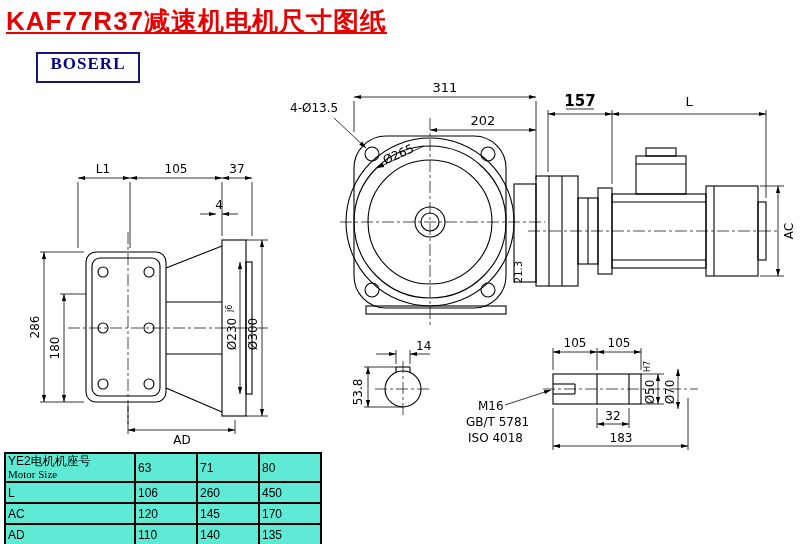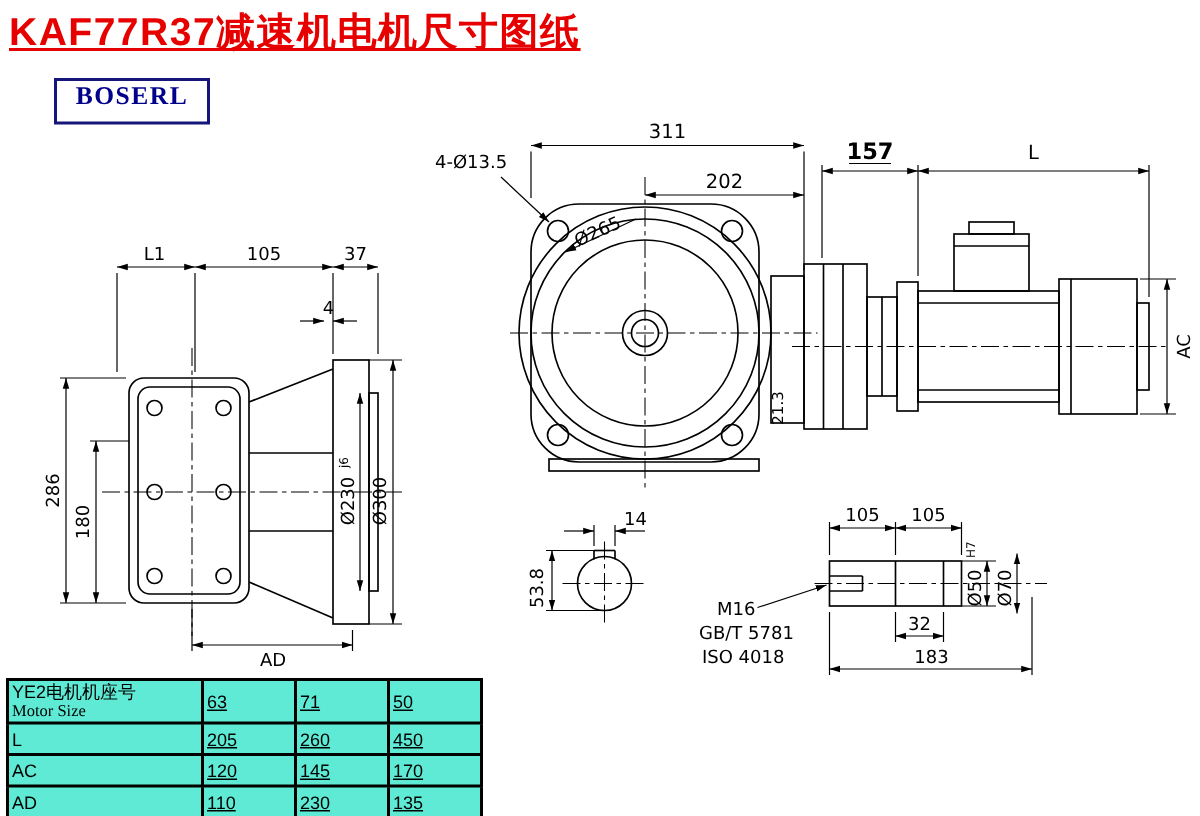--- a/index.html
+++ b/index.html
@@ -16,21 +16,21 @@
   .s  *{stroke:#000;fill:none;stroke-width:1.1;}
   .thin *{stroke:#000;fill:none;stroke-width:0.8;}
   .cl *{stroke:#000;fill:none;stroke-width:0.7;stroke-dasharray:12 3 3 3;}
   .t12{font-size:12px;} .t13{font-size:13px;} .t10{font-size:10px;}
   .t8{font-size:8px;}  .t15b{font-size:15px;font-weight:bold;}
   text{stroke:none;}
   .spec-table{position:absolute;left:4px;top:452px;border-collapse:collapse;}
   .spec-table td{border:2px solid #000000;text-align:left;font-size:12px;padding:0 2px;
                  height:19px;background:#5eead4;}
   .spec-table td.hd{width:124px;}
-  .spec-table td.vc{width:56px;text-decoration:underline;}
+  .spec-table td.vc{width:56px;}
   .hd-cn{font-size:12px;line-height:14px;}
   .hd-en{font-size:11px;line-height:13px;font-family:Liberation Serif, serif;}
 </style>
 </head>
 <body>
 
 <div class="page-title">KAF77R37减速机电机尺寸图纸</div>
 <div class="brand-box">
   <span>BOSERL</span>
 </div>
@@ -238,34 +238,34 @@
 
 <table class="spec-table">
   <tbody>
       <tr>
     <td class="hd">
       <div class="hd-cn">YE2电机机座号</div>
       <div class="hd-en">Motor Size</div>
     </td>
     <td class="vc">63</td>
     <td class="vc">71</td>
-    <td class="vc">50</td>
+    <td class="vc">80</td>
   </tr>
   <tr>
     <td class="hd">L</td>
-    <td class="vc">205</td>
+    <td class="vc">106</td>
     <td class="vc">260</td>
     <td class="vc">450</td>
   </tr>
   <tr>
     <td class="hd">AC</td>
     <td class="vc">120</td>
     <td class="vc">145</td>
     <td class="vc">170</td>
   </tr>
   <tr>
     <td class="hd">AD</td>
     <td class="vc">110</td>
-    <td class="vc">230</td>
+    <td class="vc">140</td>
     <td class="vc">135</td>
   </tr>
 </tbody>
   </table>
 
 </body></html>

